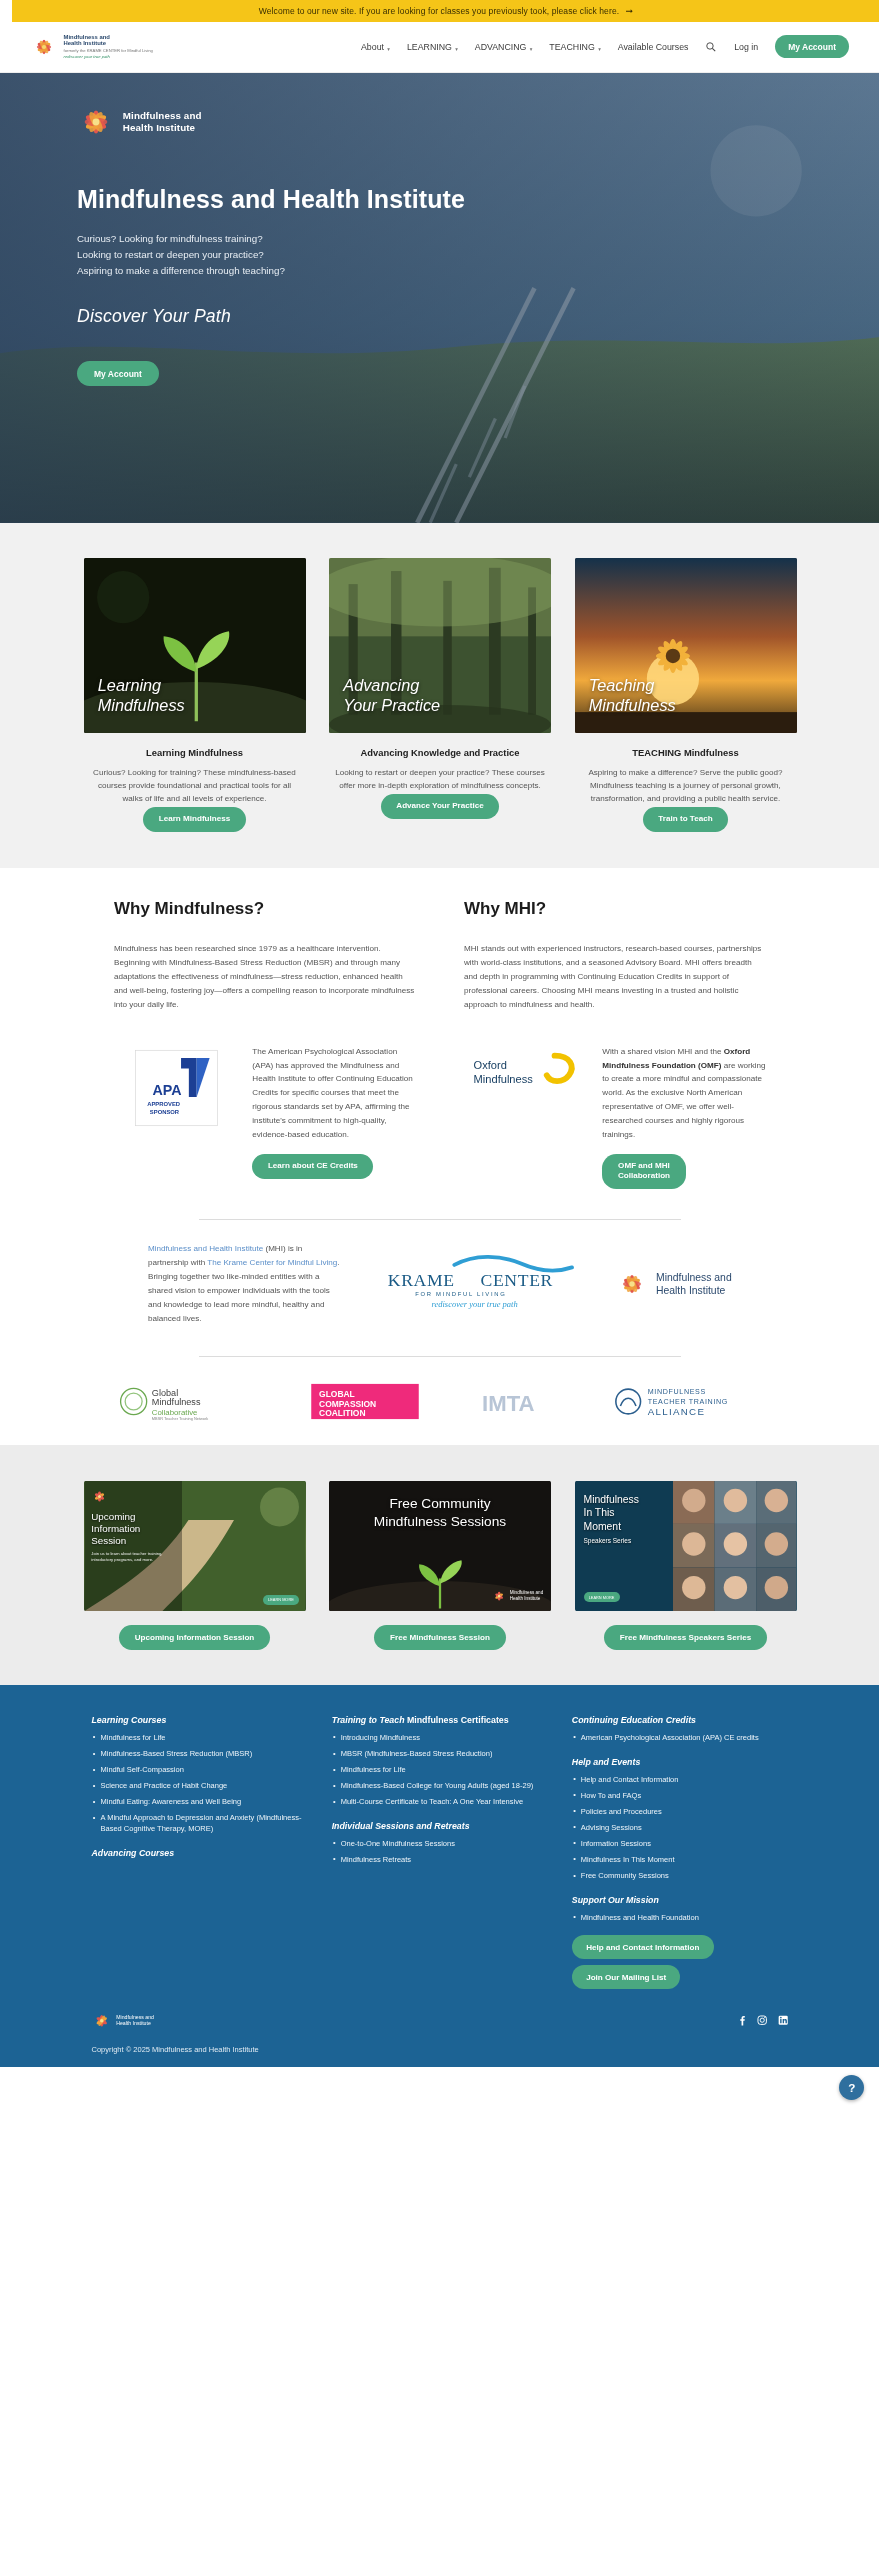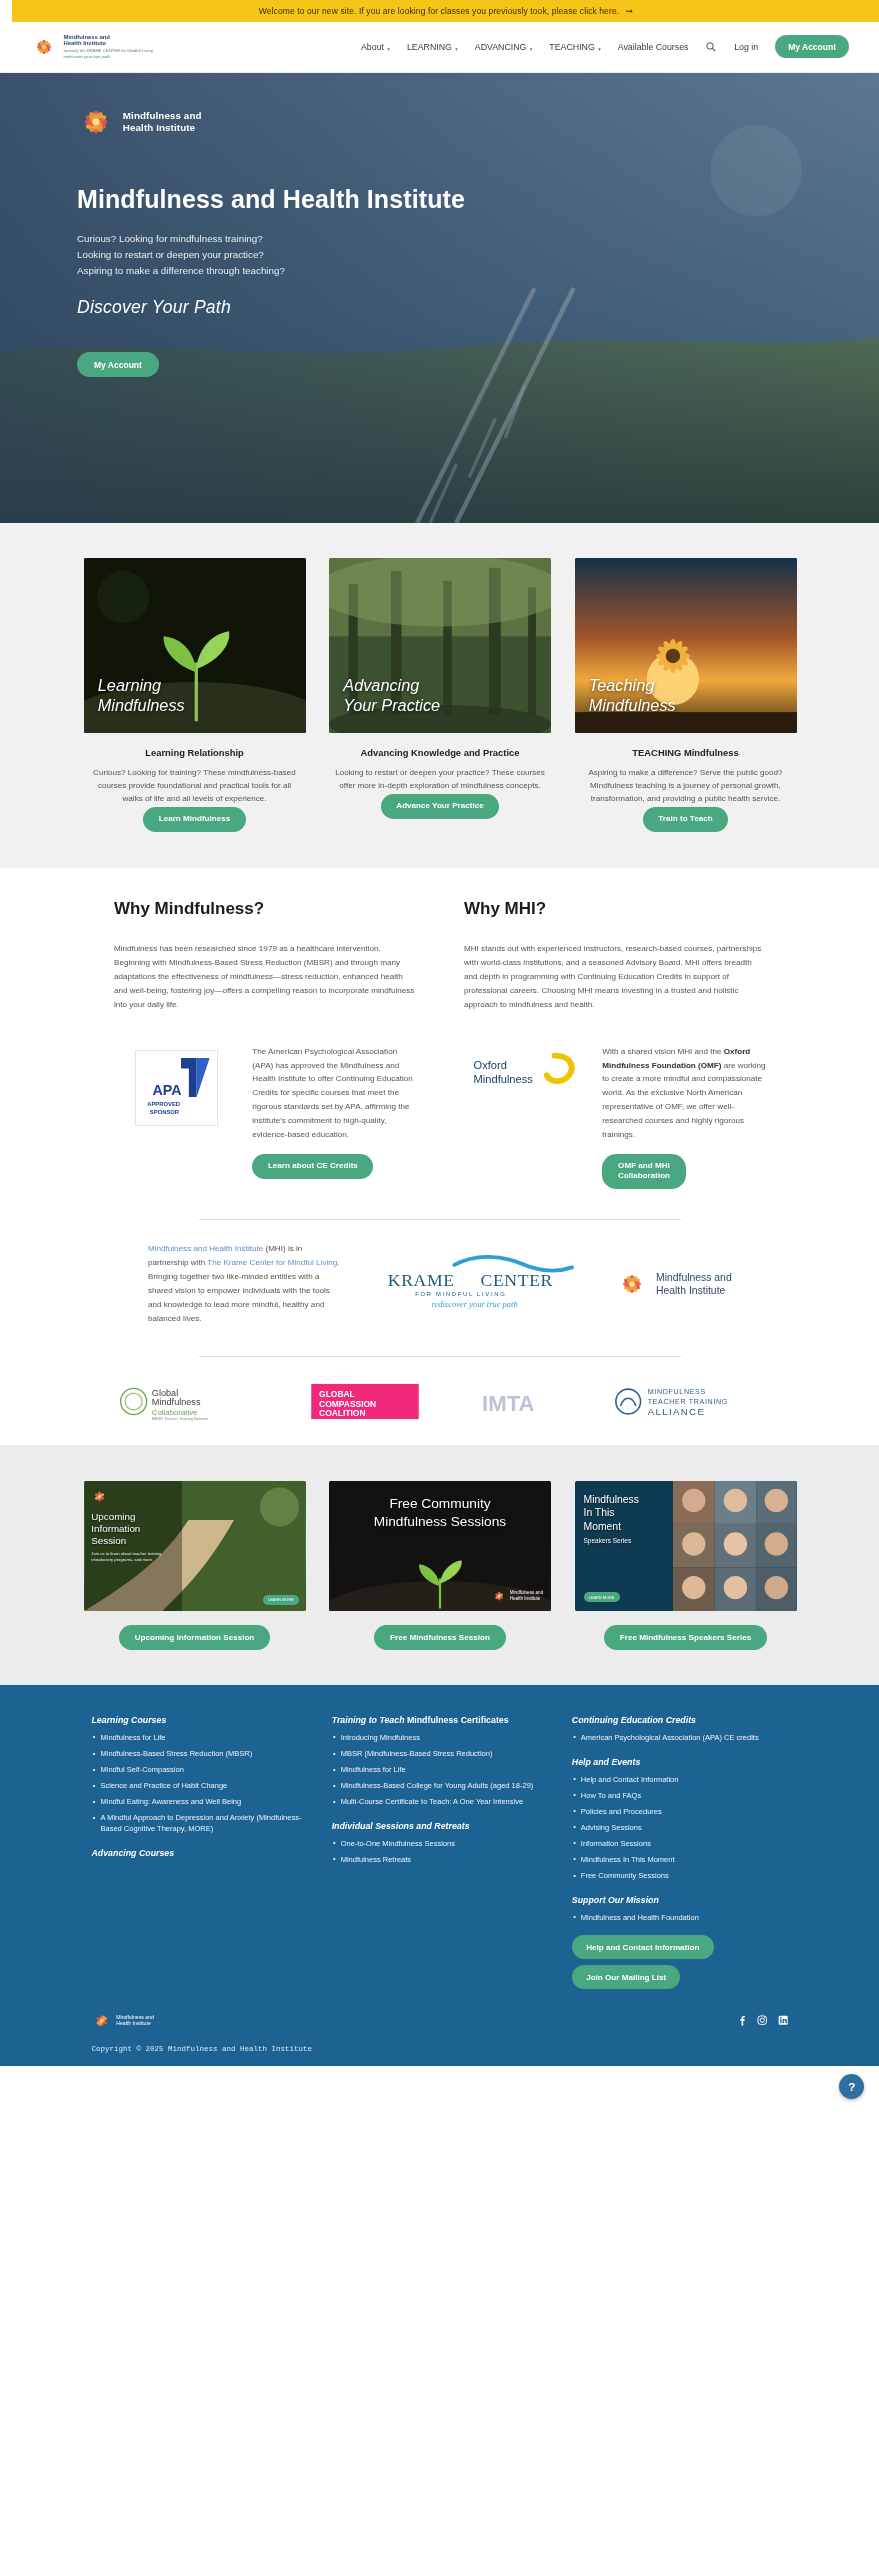--- a/index.html
+++ b/index.html
@@ -72,21 +72,21 @@
     color: #fff;
   }
   .hero-bg { position:absolute; inset:0; }
   .hero-overlay { position:absolute; inset:0; background: linear-gradient(90deg, rgba(40,60,85,.72) 0%, rgba(40,60,85,.45) 55%, rgba(40,60,85,.25) 100%); }
   .hero-inner { position: relative; padding: 30px 0 0 77px; }
   .hero-logo { display: flex; align-items: center; gap: 7.8px; margin-bottom: 44px; }
   .hero-logo .logo-mark { width: 38px; height: 38px; }
   .hero-logo .txt { font-size: 9.8px; line-height: 1.25; font-weight: 600; letter-spacing:0.1px;}
   .hero h1 { font-size: 25px; font-weight: bold; margin-bottom: 17px; letter-spacing: 0.1px;}
   .hero p.q { font-size: 9.8px; line-height: 1.62; color: #e8eef4; }
-  .hero .discover { font-size: 17.6px; font-style: italic; margin-top: 19px; letter-spacing:0.2px;}
+  .hero .discover { font-size: 17.6px; font-style: italic; margin-top: 28px; letter-spacing:0.2px;}
   .hero .btn-hero {
     margin-top: 34px;
     display: inline-block;
     background: #4aa880;
     color: #fff;
     border-radius: 14.3px;
     padding: 7.2px 17px;
     font-size: 8.5px;
     font-weight: bold;
     cursor: pointer;
@@ -196,21 +196,21 @@
     margin-top: 6.5px;
     cursor: pointer;
     border: none;
     font-family: inherit;
   }
   .footer-bottom { width: 697px; margin: 22px auto 0; display: flex; align-items: center; }
   .footer-bottom .fb-logo { display: flex; align-items: center; gap: 5.2px; }
   .footer-bottom .fb-logo .txt { font-size: 5.2px; line-height: 1.2; }
   .social { margin-left: auto; display: flex; gap: 10.4px; }
   .social span { width: 10.4px; height: 10.4px; display: inline-block; cursor: pointer; }
-  .copyright { width: 697px; margin: 14.3px auto 0; font-size: 7.5px; color: #dfeaf2; font-family: Liberation Mono, monospace; }
+  .copyright { width: 697px; margin: 14.3px auto 0; font-size: 7.5px; color: #dfeaf2; }
 
   .help-fab {
     position: absolute;
     right: 15.6px;
     bottom: 13px;
     width: 25px; height: 25px;
     border-radius: 50%;
     background: #2f6f9e;
     color: #fff;
     display: flex; align-items: center; justify-content: center;
@@ -345,21 +345,21 @@
           <path d="M172,250 C172,200 172,175 172,160" stroke="#8fc05a" stroke-width="5" fill="none"></path>
           <path d="M172,175 C140,165 120,140 122,120 C150,122 170,146 172,175Z" fill="#7cc142"></path>
           <path d="M172,170 C205,158 226,132 222,112 C194,116 174,142 172,170Z" fill="#96d457"></path>
           <circle cx="60" cy="60" r="40" fill="#1b2a12" opacity=".6"></circle>
         </svg>
         <div class="caption">
           <div>Learning</div>
           <div>Mindfulness</div>
         </div>
       </div>
-      <h3>Learning Relationship</h3>
+      <h3>Learning Mindfulness</h3>
       <p>Curious? Looking for training? These mindfulness-based courses provide foundational and practical tools for all walks of life and all levels of experience.</p>
       <div class="btn-wrap">
         <button class="btn-green">Learn Mindfulness</button>
       </div>
     </div>
 
     <div class="card">
       <div class="card-img art-forest">
         <svg viewBox="0 0 340 268" style="position:absolute;inset:0;width:100%;height:100%">
           <rect width="340" height="268" fill="#5d7243"></rect>

